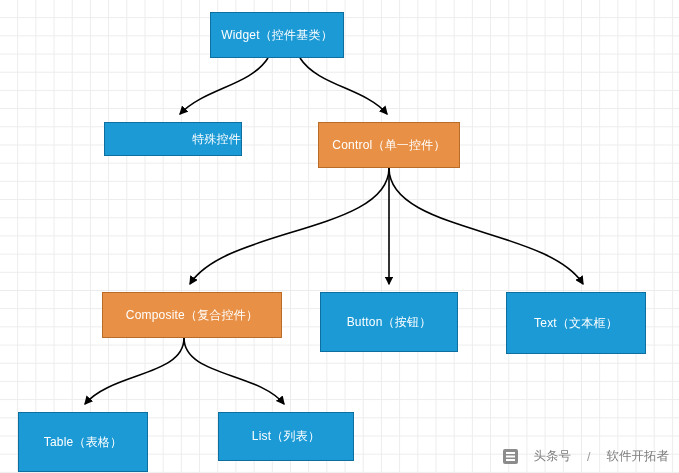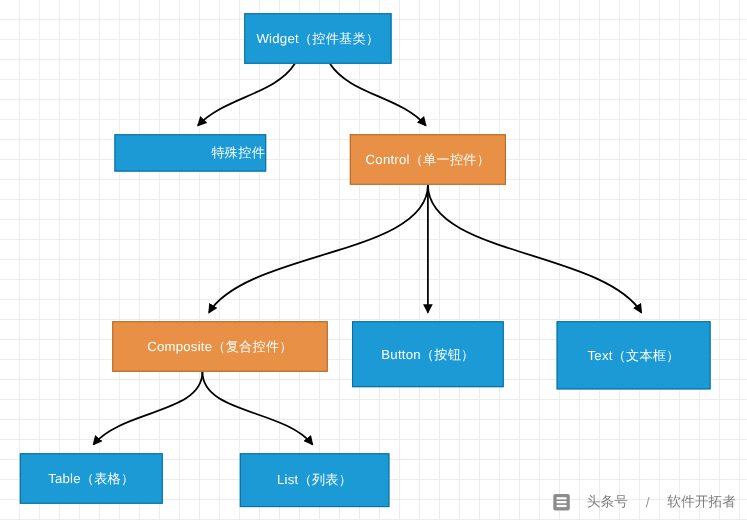--- a/index.html
+++ b/index.html
@@ -107,45 +107,45 @@
       <path d="M 389 168 L 389 284"></path>
 
       <path d="M 389 168 C 389 232, 548 228, 583 284"></path>
 
       <path d="M 184 338 C 184 376, 112 372, 85 404"></path>
 
       <path d="M 184 338 C 184 376, 258 372, 284 404"></path>
     </g>
   </svg>
 
-  <div class="node blue" style="left:222px; top:12px; width:134px; height:46px;">
+  <div class="node blue" style="left:210px; top:12px; width:134px; height:46px;">
     <span>Widget（控件基类）</span>
   </div>
 
   <div class="node blue" style="left:104px; top:122px; width:138px; height:34px;justify-content:flex-end;">
     <span>特殊控件</span>
   </div>
 
   <div class="node orange" style="left:318px; top:122px; width:142px; height:46px;">
     <span>Control（单一控件）</span>
   </div>
 
-  <div class="node orange" style="left:102px; top:292px; width:196px; height:46px;">
+  <div class="node orange" style="left:102px; top:292px; width:180px; height:46px;">
     <span>Composite（复合控件）</span>
   </div>
 
   <div class="node blue" style="left:320px; top:292px; width:138px; height:60px;">
     <span>Button（按钮）</span>
   </div>
 
   <div class="node blue" style="left:506px; top:292px; width:140px; height:62px;">
     <span>Text（文本框）</span>
   </div>
 
-  <div class="node blue" style="left:18px; top:412px; width:130px; height:46px;">
+  <div class="node blue" style="left:18px; top:412px; width:130px; height:60px;">
     <span>Table（表格）</span>
   </div>
 
   <div class="node blue" style="left:218px; top:412px; width:136px; height:49px;">
     <span>List（列表）</span>
   </div>
 
   <div class="watermark">
     <span class="wm-logo"></span>
     <span>头条号</span>

